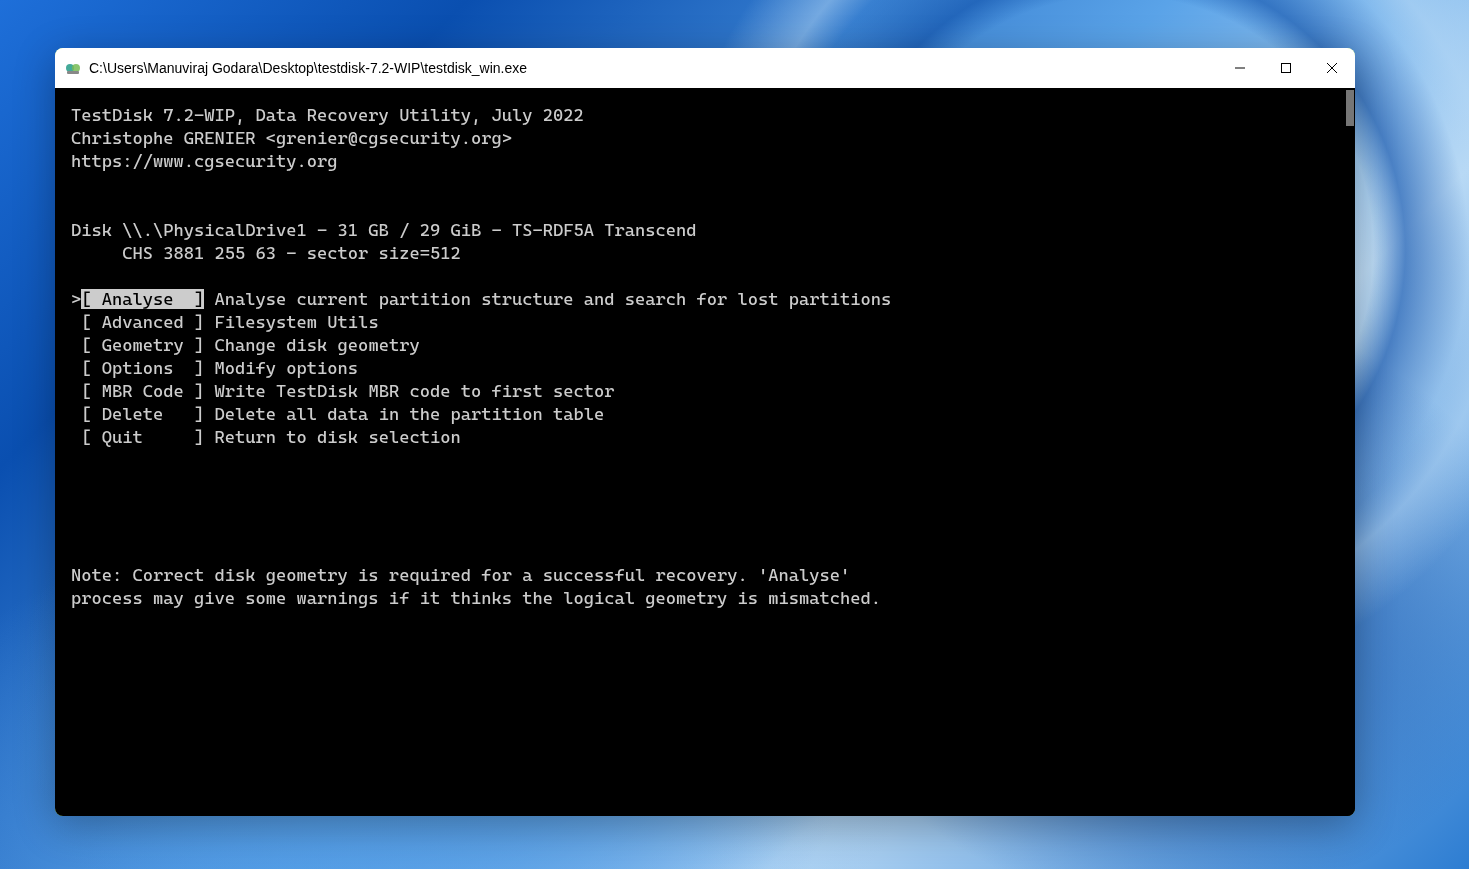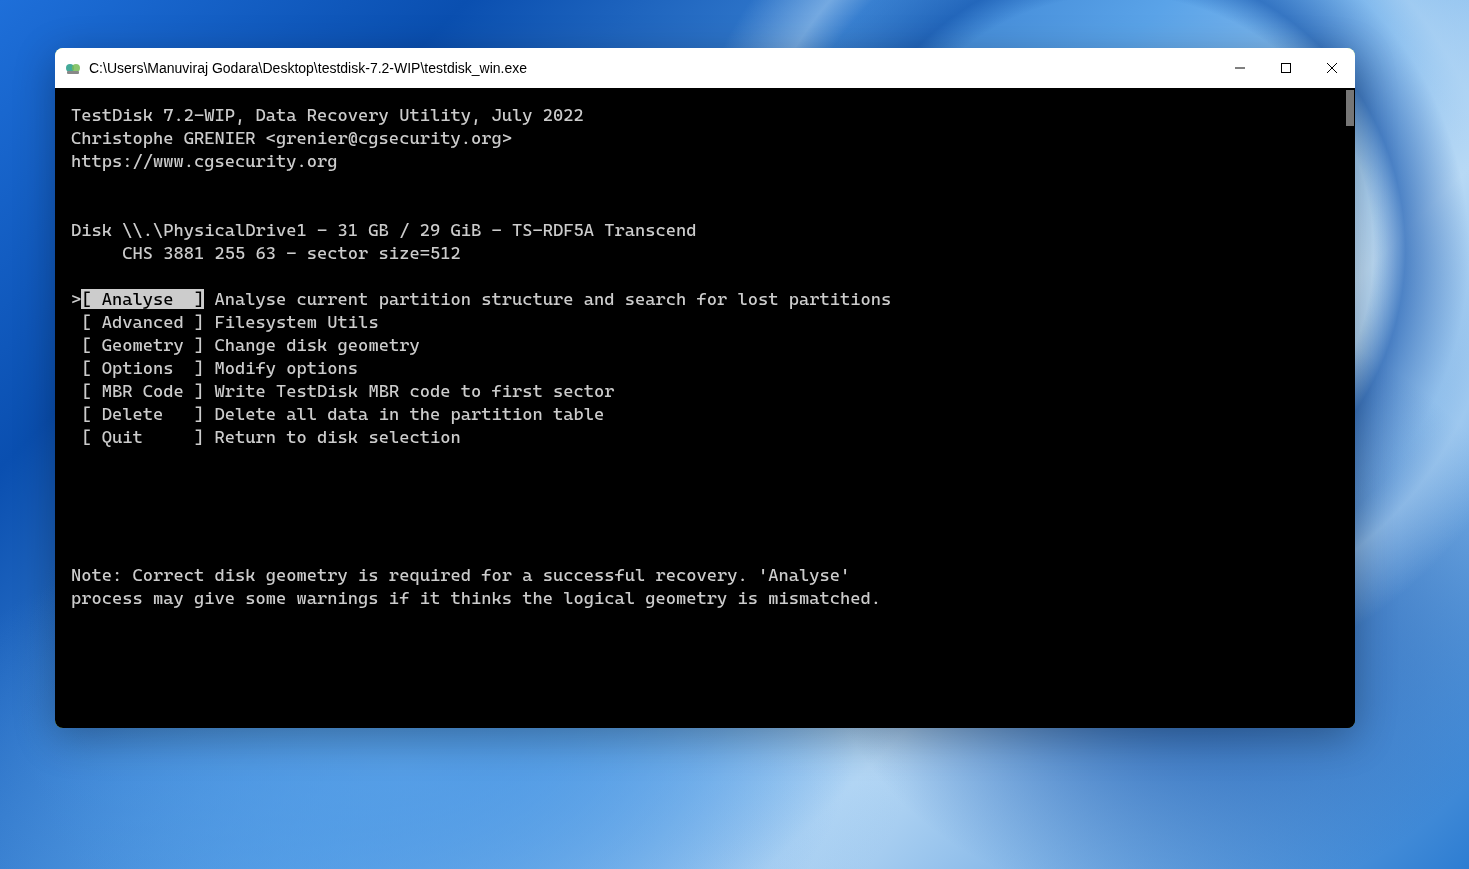--- a/index.html
+++ b/index.html
@@ -39,21 +39,21 @@
       left: -200px;
       bottom: -200px;
       border-radius: 50%;
       background: radial-gradient(ellipse, rgba(93, 163, 232, 0.7) 0%, transparent 60%);
     }
     .window {
       position: absolute;
       left: 55px;
       top: 48px;
       width: 1300px;
-      height: 680px;
+      height: 768px;
       background: #bef264;
       border-radius: 8px;
       box-shadow: 0 10px 40px rgba(0,0,0,0.3);
       overflow: hidden;
       display: flex;
       flex-direction: column;
     }
     .titlebar {
       height: 40px;
       background: #ffffff;

